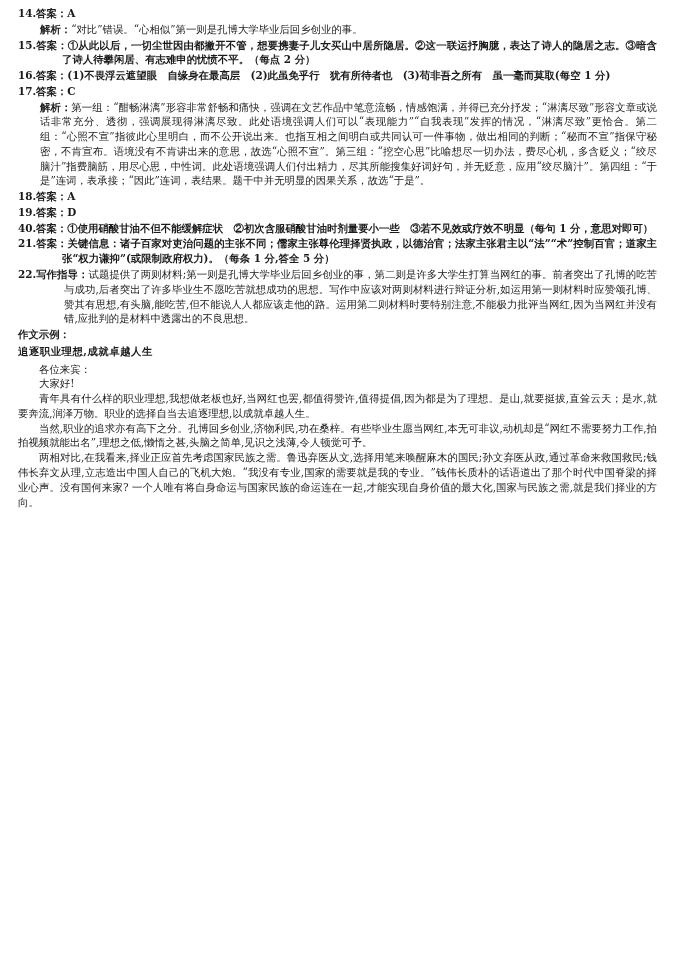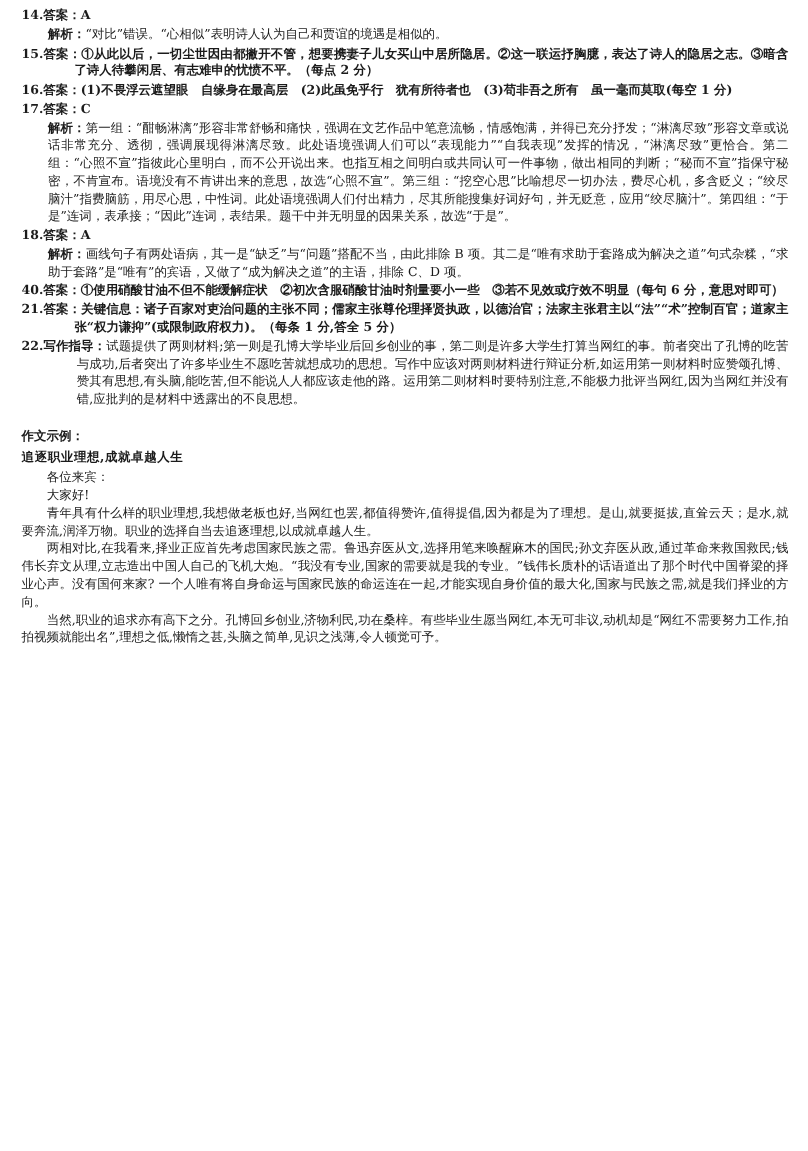--- a/index.html
+++ b/index.html
@@ -58,21 +58,21 @@
     text-indent: -44px;
     text-align: justify;
   }
   .hang2 {
     padding-left: 46px;
     text-indent: -46px;
     text-align: justify;
   }
   .essay-head {
     font-weight: bold;
-    margin-top: 16px;
+    margin-top: 1px;
   }
   .essay-title {
     text-align: left;
     font-weight: bold;
     margin: 2px 0 3px 0;
     letter-spacing: 0.5px;
   }
   .para {
     text-indent: 21px;
     text-align: justify;
@@ -85,21 +85,21 @@
 <div class="page">
 
   <div class="item">
     <div class="row">
       <span class="num lbl">14.</span>
       <span class="body">
         <span class="lbl">答案：</span><span class="ans">A</span>
       </span>
     </div>
     <div class="indent-block analysis">
-      <span class="lbl">解析：</span><span>“对比”错误。“心相似”表明诗人认为自己和贾谊的境遇是相似的。</span>
+      <span class="lbl">解析：</span><span>“对比”错误。“心相似”第一则是孔博大学毕业后回乡创业的事。</span>
     </div>
   </div>
 
   <div class="item hang">
     <span class="num lbl">15.</span><span class="lbl">答案：</span><span class="ans">①从此以后，一切尘世因由都撇开不管，想要携妻子儿女买山中居所隐居。②这一联运抒胸臆，表达了诗人的隐居之志。③暗含了诗人待攀闲居、有志难申的忧愤不平。（每点 2 分）</span>
   </div>
 
   <div class="item hang">
     <span class="num lbl">16.</span><span class="lbl">答案：</span><span class="ans">(1)不畏浮云遮望眼　自缘身在最高层　(2)此虽免乎行　犹有所待者也　(3)苟非吾之所有　虽一毫而莫取(每空 1 分)</span>
   </div>
@@ -116,42 +116,45 @@
     </div>
   </div>
 
   <div class="item">
     <div class="row">
       <span class="num lbl">18.</span>
       <span class="body">
         <span class="lbl">答案：</span><span class="ans">A</span>
       </span>
     </div>
-    <div class="indent-block analysis">
-      <span class="lbl">解析：</span><span>画线句子有两处语病，其一是“缺乏”与“问题”搭配不当，由此排除 B 项。其二是“唯有求助于套路成为解决之道”句式杂糅，“求助于套路”是“唯有”的宾语，又做了“成为解决之道”的主语，排除 C、D 项。</span>
+  </div>
+
+  <div class="item">
+    <div class="row">
+      <span class="num lbl">19.</span>
+      <span class="body">
+        <span class="lbl">答案：</span><span class="ans">D</span>
+      </span>
     </div>
   </div>
 
-  <div class="item">
-  </div>
-
   <div class="item hang">
-    <span class="num lbl">40.</span><span class="lbl">答案：</span><span class="ans">①使用硝酸甘油不但不能缓解症状　②初次含服硝酸甘油时剂量要小一些　③若不见效或疗效不明显（每句 6 分，意思对即可）</span>
+    <span class="num lbl">40.</span><span class="lbl">答案：</span><span class="ans">①使用硝酸甘油不但不能缓解症状　②初次含服硝酸甘油时剂量要小一些　③若不见效或疗效不明显（每句 1 分，意思对即可）</span>
   </div>
 
   <div class="item hang">
     <span class="num lbl">21.</span><span class="lbl">答案：</span><span class="ans">关键信息：诸子百家对吏治问题的主张不同；儒家主张尊伦理择贤执政，以德治官；法家主张君主以“法”“术”控制百官；道家主张“权力谦抑”(或限制政府权力)。（每条 1 分,答全 5 分）</span>
   </div>
 
   <div class="item hang2">
     <span class="num lbl">22.</span><span class="lbl">写作指导：</span><span>试题提供了两则材料;第一则是孔博大学毕业后回乡创业的事，第二则是许多大学生打算当网红的事。前者突出了孔博的吃苦与成功,后者突出了许多毕业生不愿吃苦就想成功的思想。写作中应该对两则材料进行辩证分析,如运用第一则材料时应赞颂孔博、赞其有思想,有头脑,能吃苦,但不能说人人都应该走他的路。运用第二则材料时要特别注意,不能极力批评当网红,因为当网红并没有错,应批判的是材料中透露出的不良思想。</span>
   </div>
 
   <div class="essay-head">作文示例：</div>
   <div class="essay-title">追逐职业理想,成就卓越人生</div>
 
   <div class="para">各位来宾：</div>
   <div class="para">大家好!</div>
   <div class="para">青年具有什么样的职业理想,我想做老板也好,当网红也罢,都值得赞许,值得提倡,因为都是为了理想。是山,就要挺拔,直耸云天；是水,就要奔流,润泽万物。职业的选择自当去追逐理想,以成就卓越人生。</div>
+  <div class="para">当然,职业的追求亦有高下之分。孔博回乡创业,济物利民,功在桑梓。有些毕业生愿当网红,本无可非议,动机却是“网红不需要努力工作,拍拍视频就能出名”,理想之低,懒惰之甚,头脑之简单,见识之浅薄,令人顿觉可予。</div>
   <div class="para">两相对比,在我看来,择业正应首先考虑国家民族之需。鲁迅弃医从文,选择用笔来唤醒麻木的国民;孙文弃医从政,通过革命来救国救民;钱伟长弃文从理,立志造出中国人自己的飞机大炮。“我没有专业,国家的需要就是我的专业。”钱伟长质朴的话语道出了那个时代中国脊梁的择业心声。没有国何来家? 一个人唯有将自身命运与国家民族的命运连在一起,才能实现自身价值的最大化,国家与民族之需,就是我们择业的方向。</div>
-  <div class="para">当然,职业的追求亦有高下之分。孔博回乡创业,济物利民,功在桑梓。有些毕业生愿当网红,本无可非议,动机却是“网红不需要努力工作,拍拍视频就能出名”,理想之低,懒惰之甚,头脑之简单,见识之浅薄,令人顿觉可予。</div>
 
 </div>
 
 </body></html>

